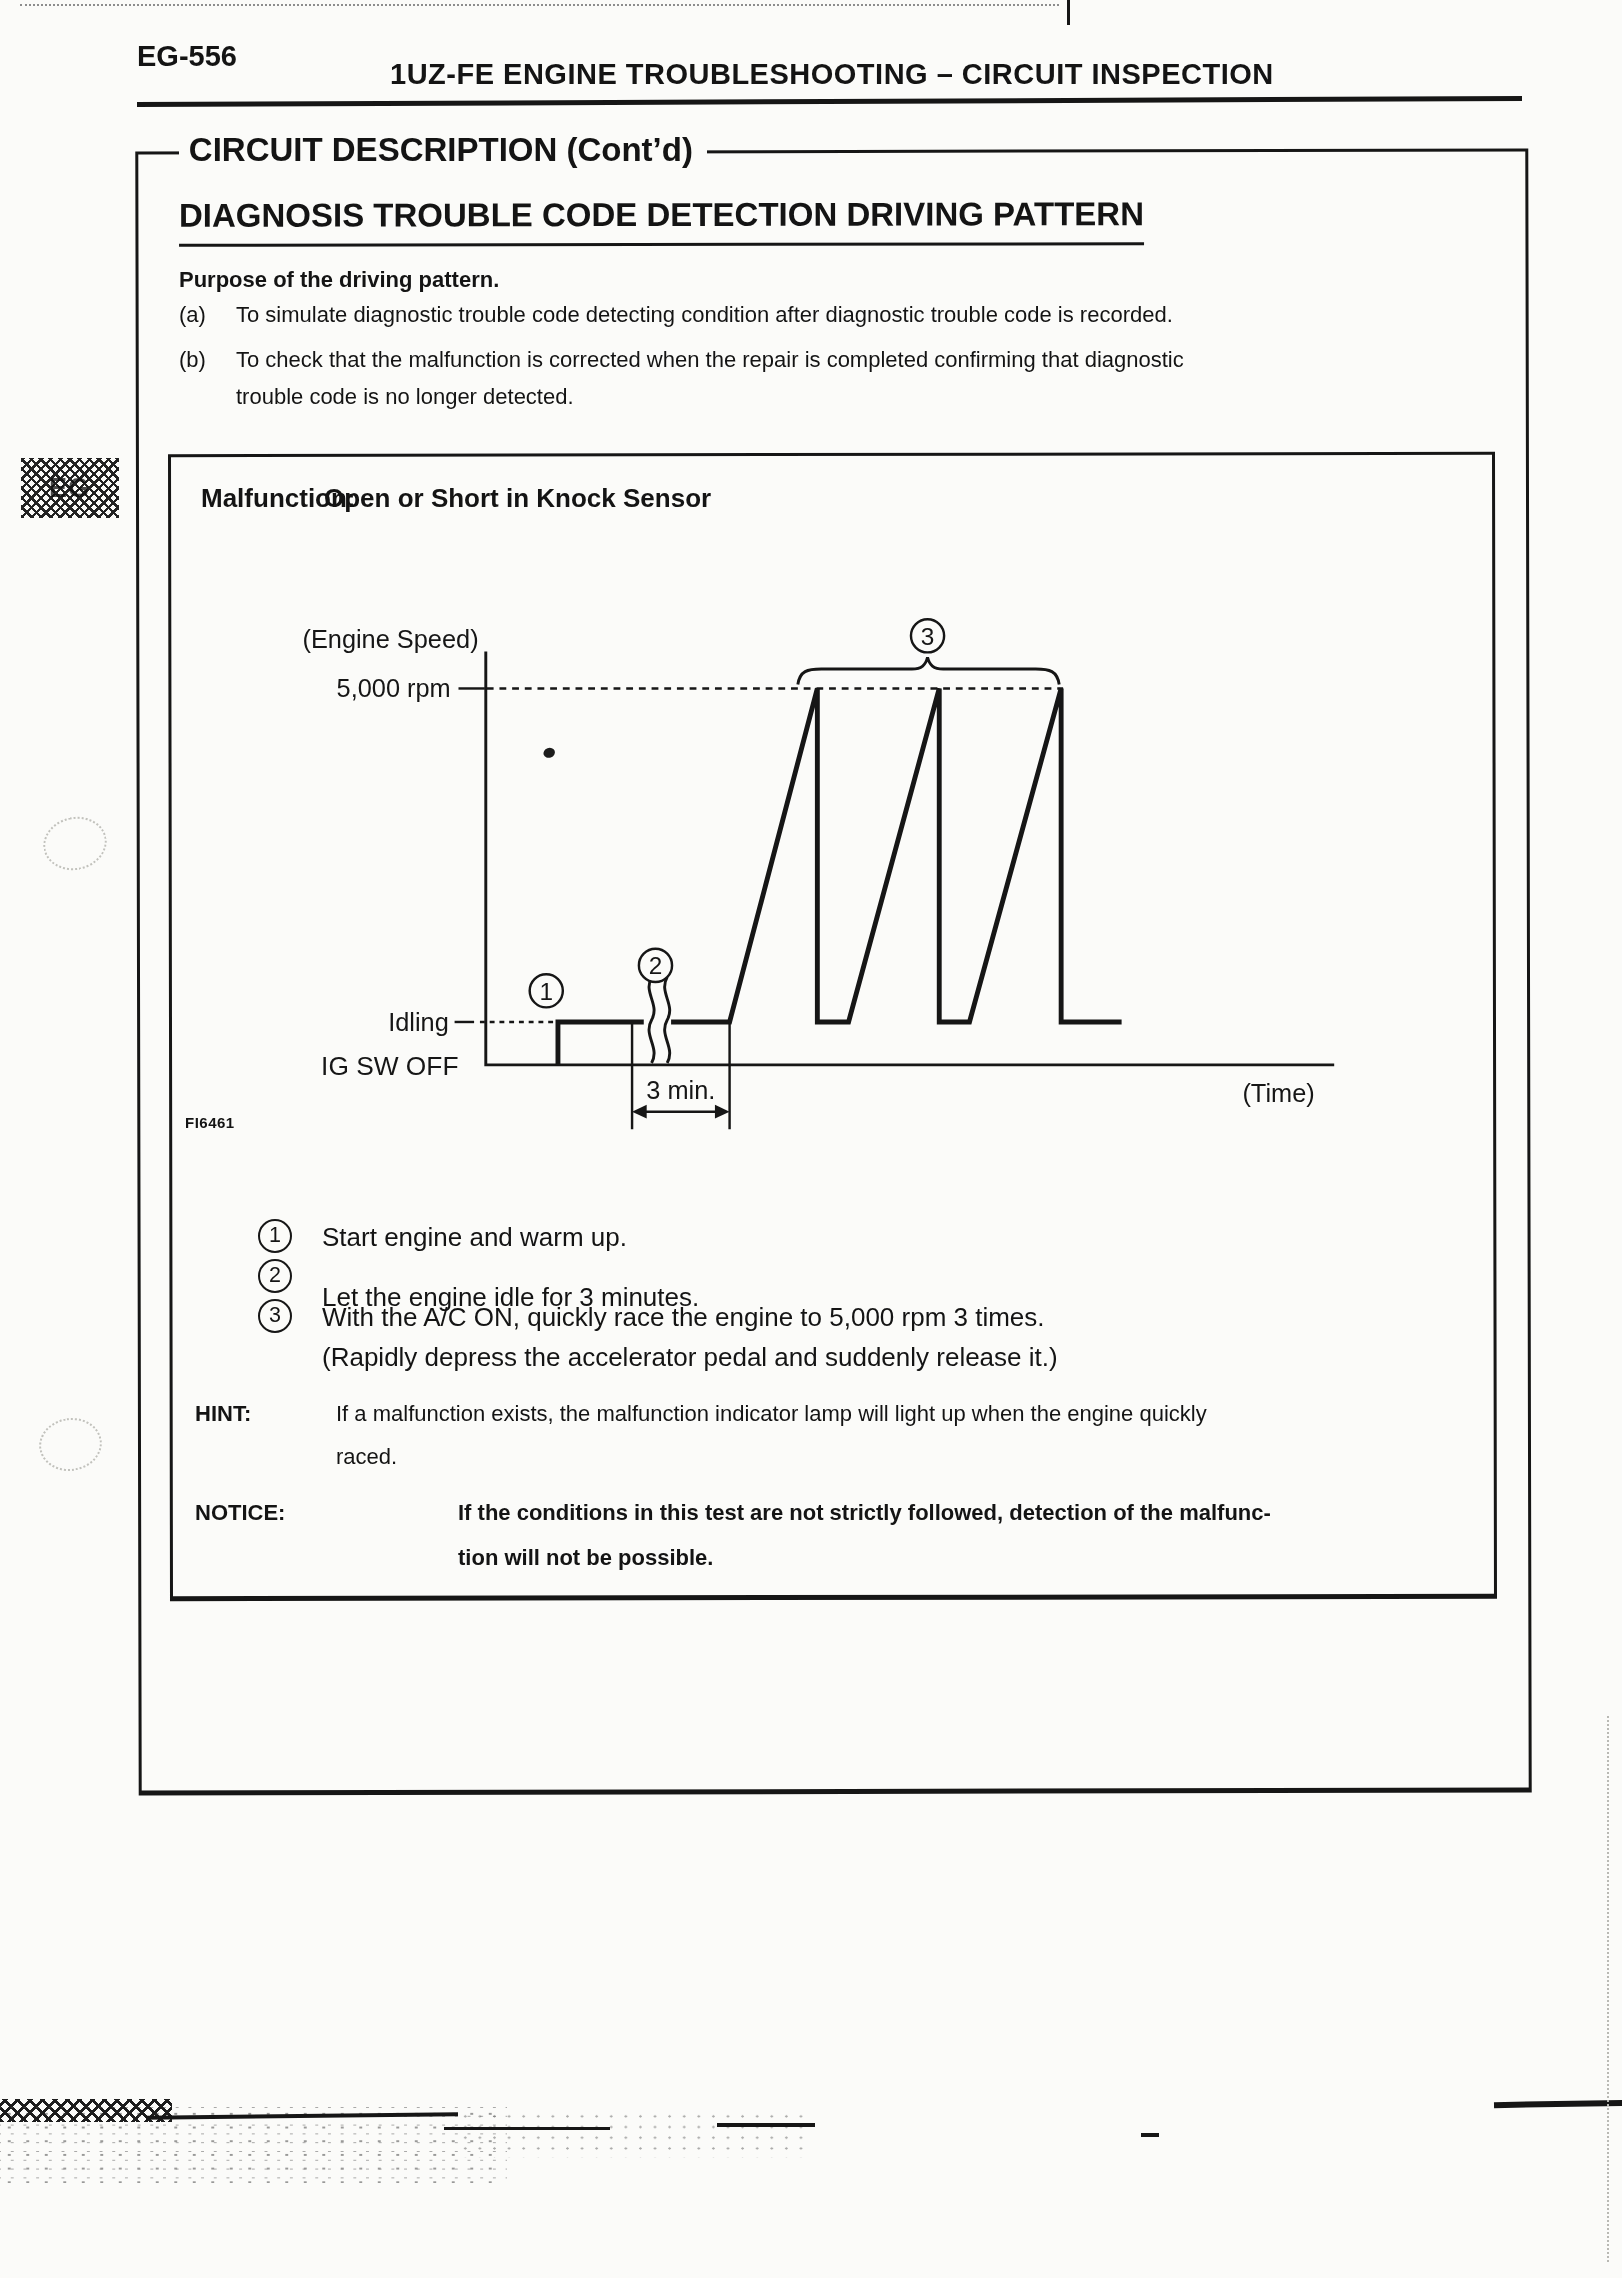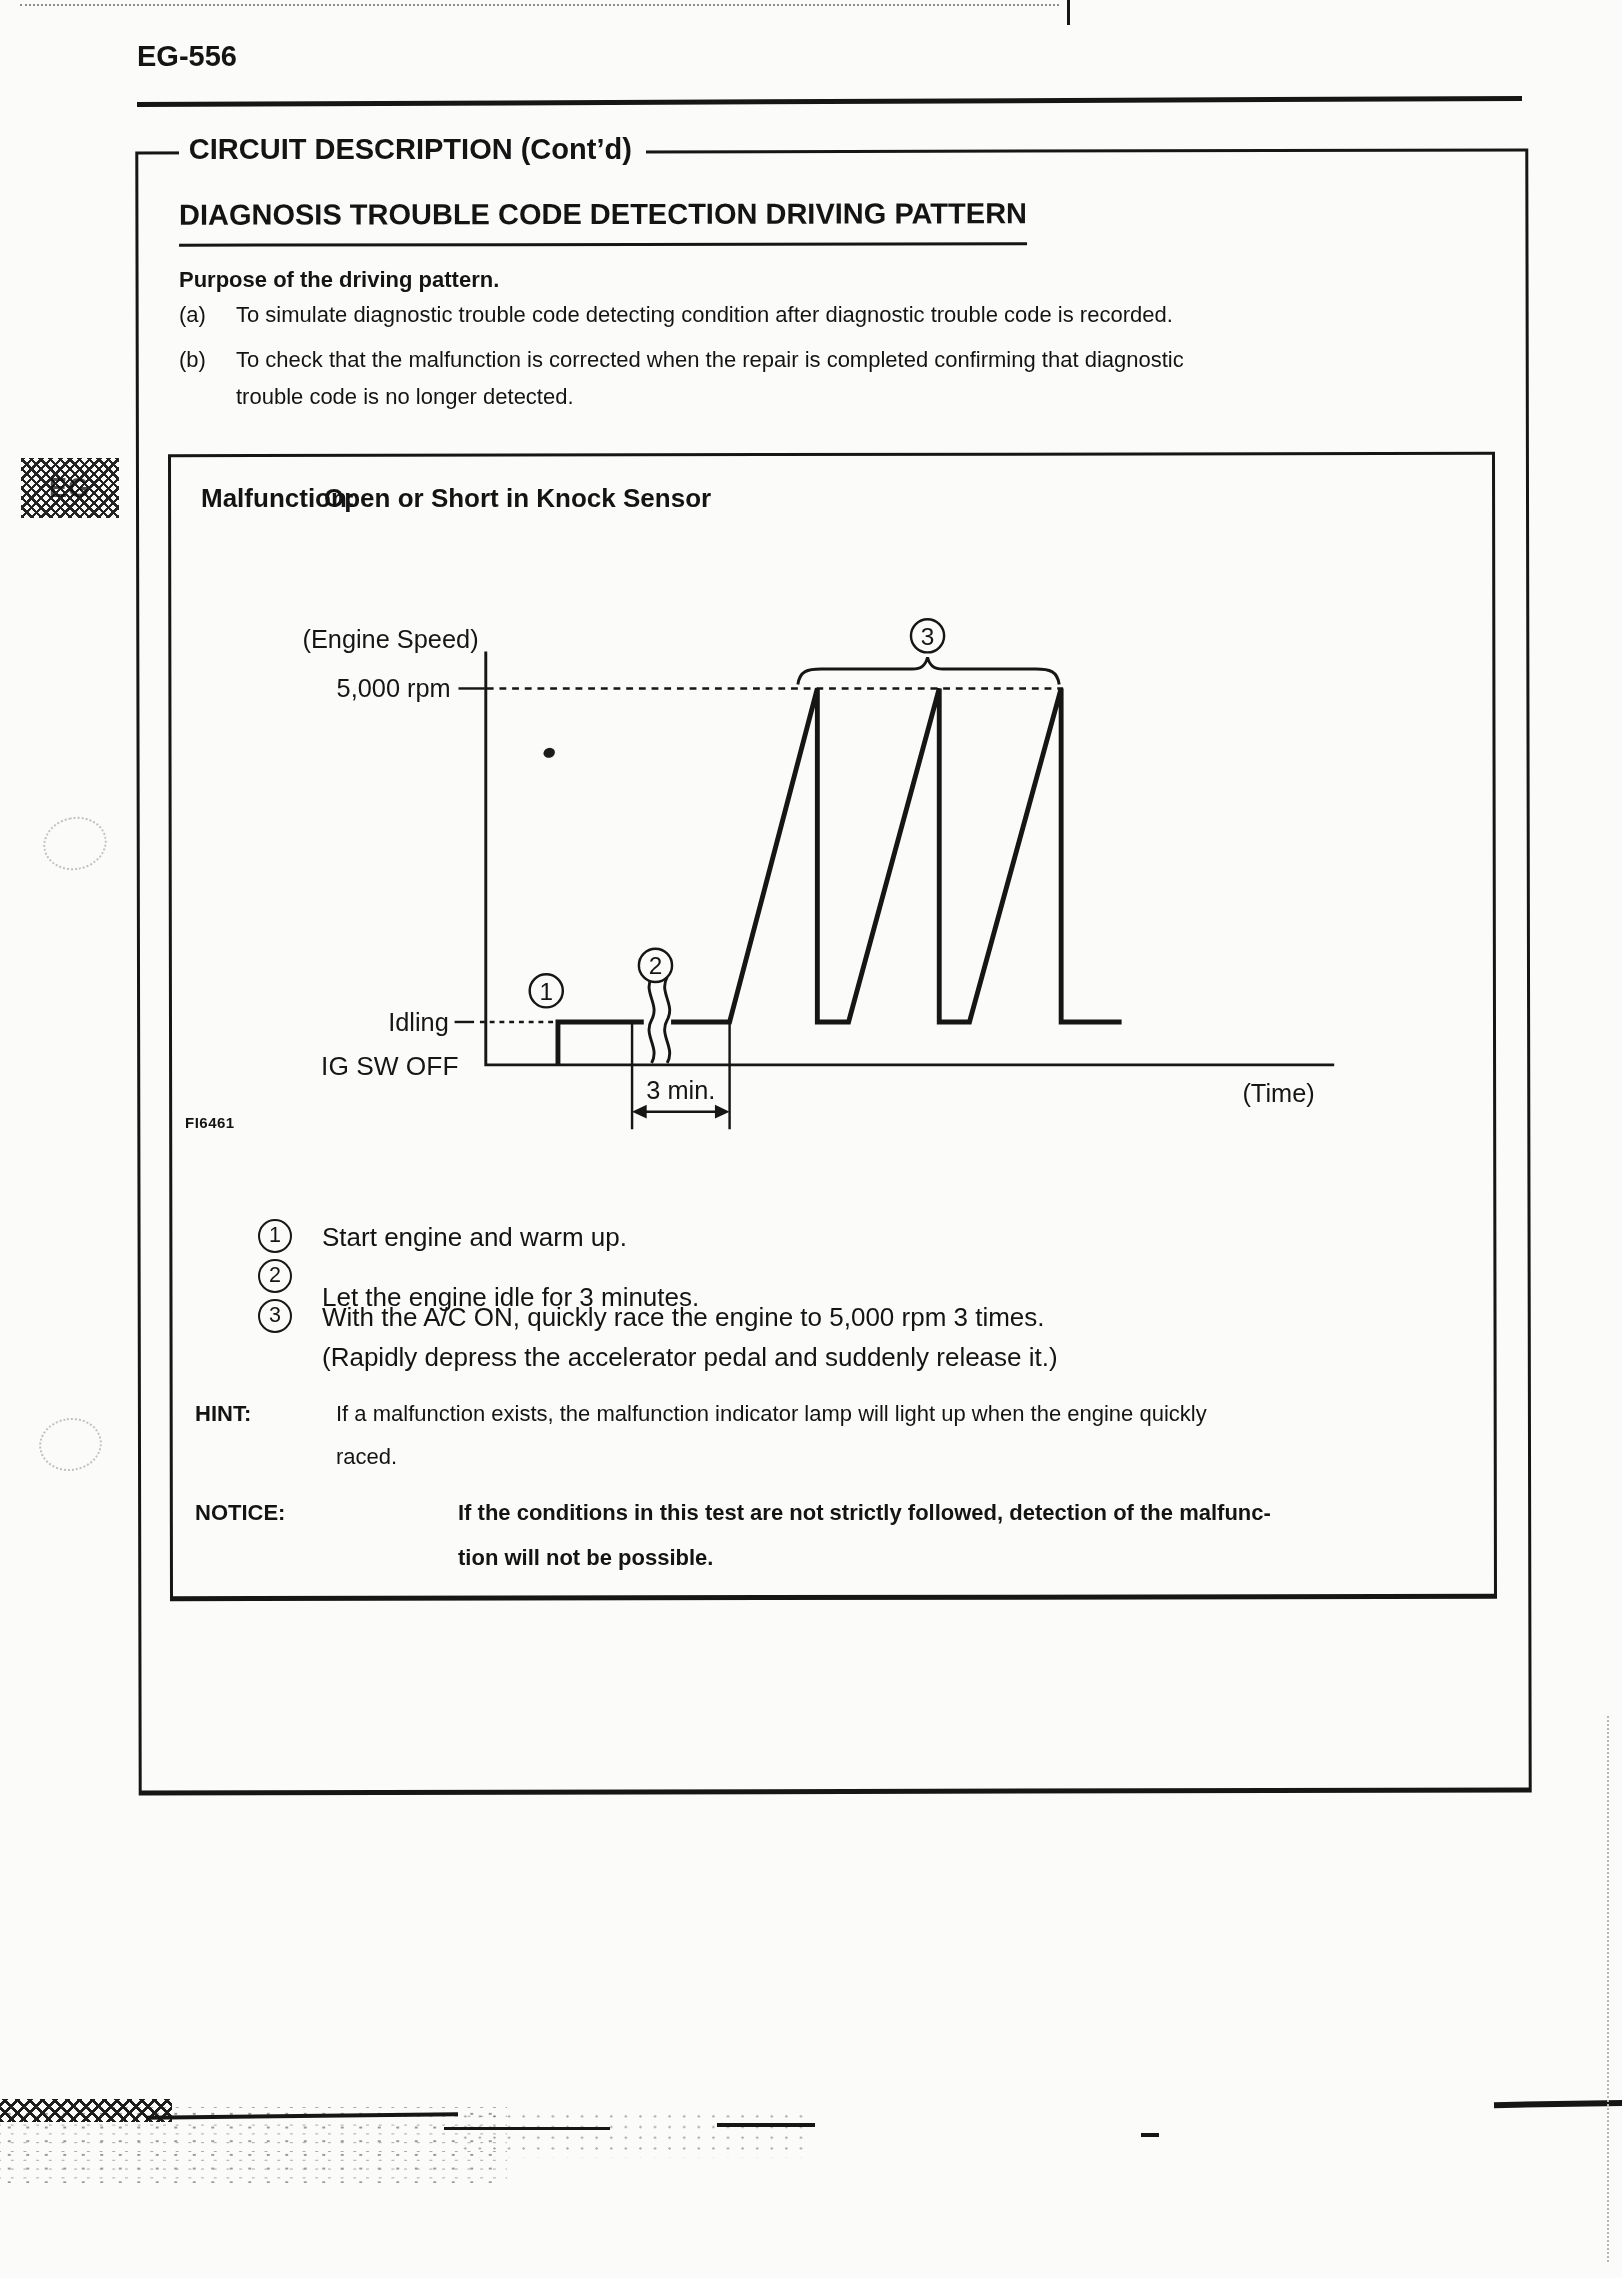--- a/index.html
+++ b/index.html
@@ -6,21 +6,21 @@
   .page{
     position:relative;width:1623px;height:2278px;margin:0 auto;
     background:#fbfbf9;color:#141414;overflow:hidden;
     font-family:"Liberation Sans","DejaVu Sans",sans-serif;
   }
   .abs{position:absolute;}
   .b{font-weight:bold;}
   .t26{font-size:22px;line-height:33px;}
   .t27{font-size:26px;line-height:33px;}
   .t30{font-size:29px;line-height:35px;}
-  .t34{font-size:29px;line-height:43px;}
+  .t34{font-size:33px;line-height:43px;}
   .t19{font-size:15px;line-height:21.5px;letter-spacing:0.5px;}
   
   .header-rule{left:137px;top:99px;width:1385px;height:4.9px;background:#161616;transform:rotate(-0.25deg);}
   
   .outer-box{left:137px;top:150px;width:1387px;height:1636px;border:3.9px solid #161616;border-bottom-width:5.9px;transform:rotate(-0.12deg);}
   .inner-box{left:169px;top:453px;width:1321px;height:1139px;border:3.9px solid #161616;border-bottom-width:5.9px;transform:rotate(-0.1deg);}
   .box-title{left:179px;top:128px;background:#fbfbf9;padding:0 13.7px 0 9.8px;}
   .heading-underline{border-bottom:3.9px solid #161616;padding-bottom:6.8px;display:inline-block;transform:rotate(-0.1deg);}
   
   .badge{
@@ -64,20 +64,21 @@
 </style>
 </head>
 <body>
 
 <div class="page">
 
   <div class="abs top-dotted"></div>
   <div class="abs dash" style="left:1067px;top:0;width:2.9px;height:25px;"></div>
 
   <div class="abs t30 b" style="left:137px;top:39px;">EG-556</div>
+  <div class="abs t30 b" style="left:390px;top:57px;letter-spacing:0.5px;">1UZ-FE ENGINE TROUBLESHOOTING – CIRCUIT INSPECTION</div>
   <div class="abs header-rule"></div>
 
   <div class="abs outer-box"></div>
   <div class="abs t34 b box-title">CIRCUIT DESCRIPTION (Cont’d)</div>
 
   <div class="abs t34 b" style="left:179px;top:193px;">
     <span class="heading-underline">DIAGNOSIS TROUBLE CODE DETECTION DRIVING PATTERN</span>
   </div>
 
   <div class="abs t26 b" style="left:179px;top:263px;">Purpose of the driving pattern.</div>

